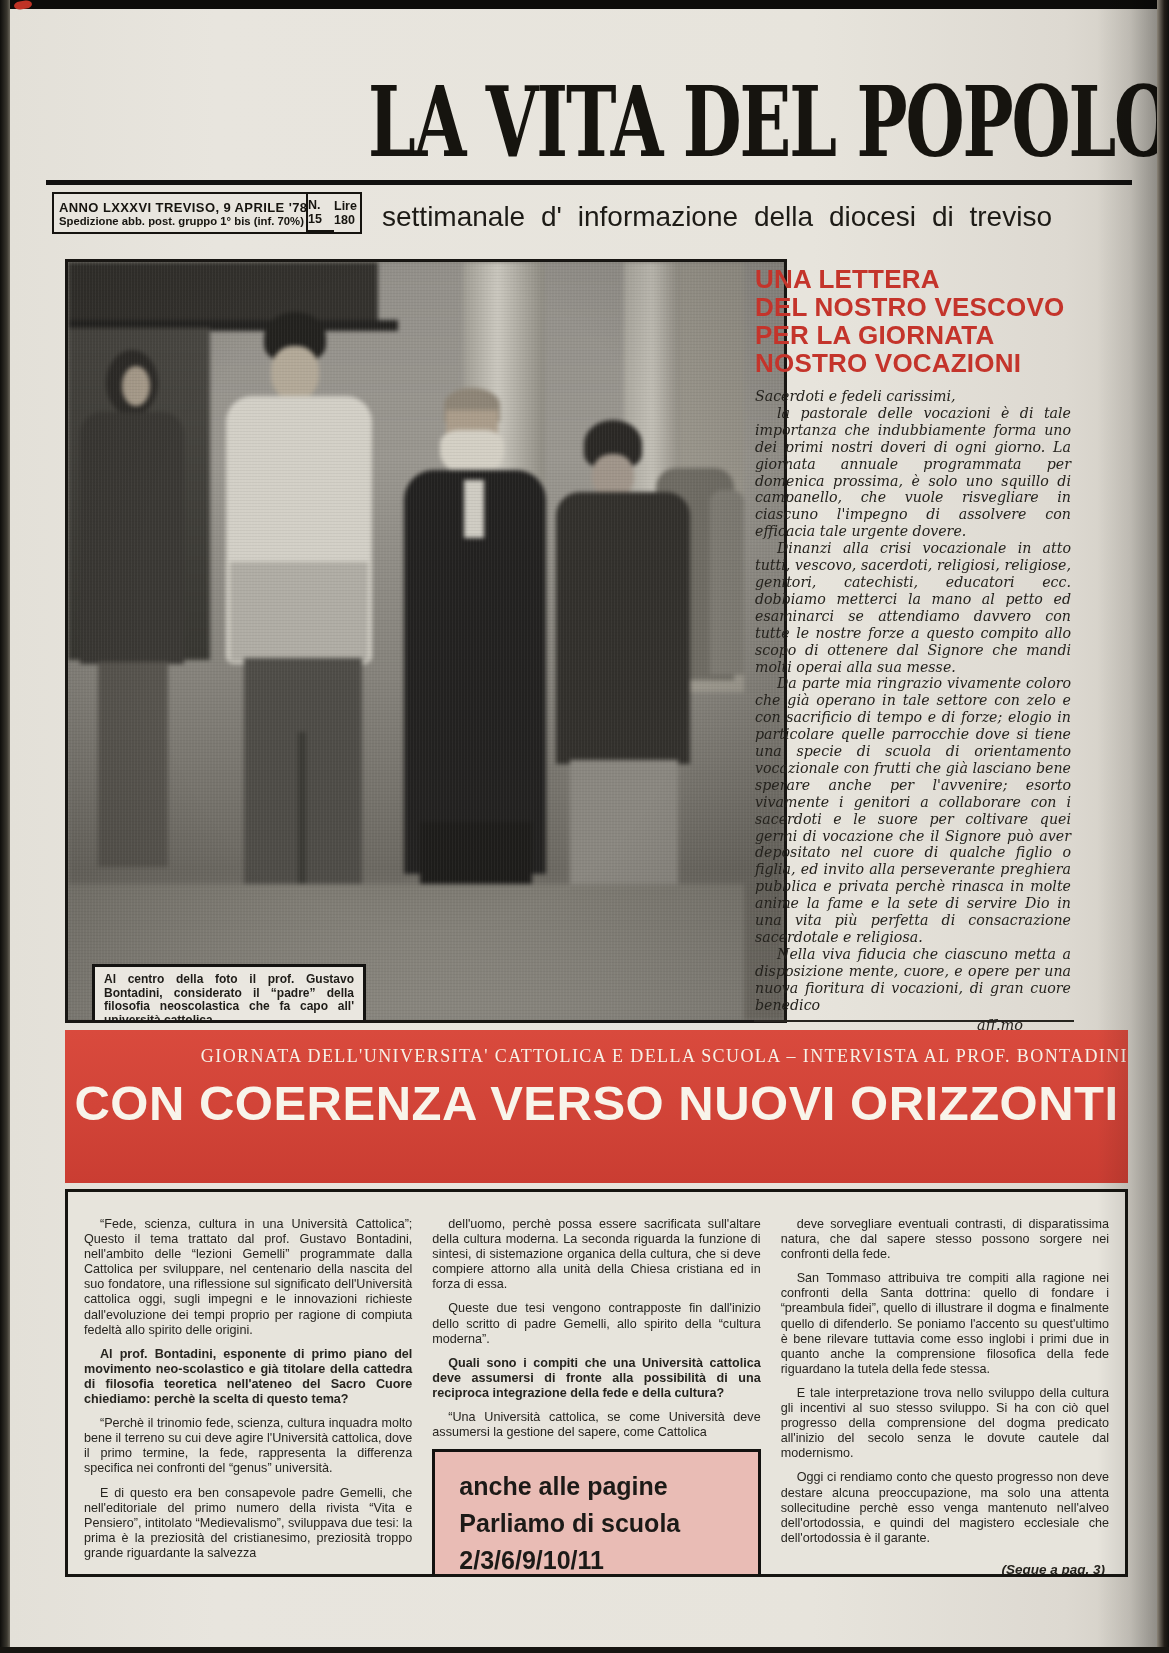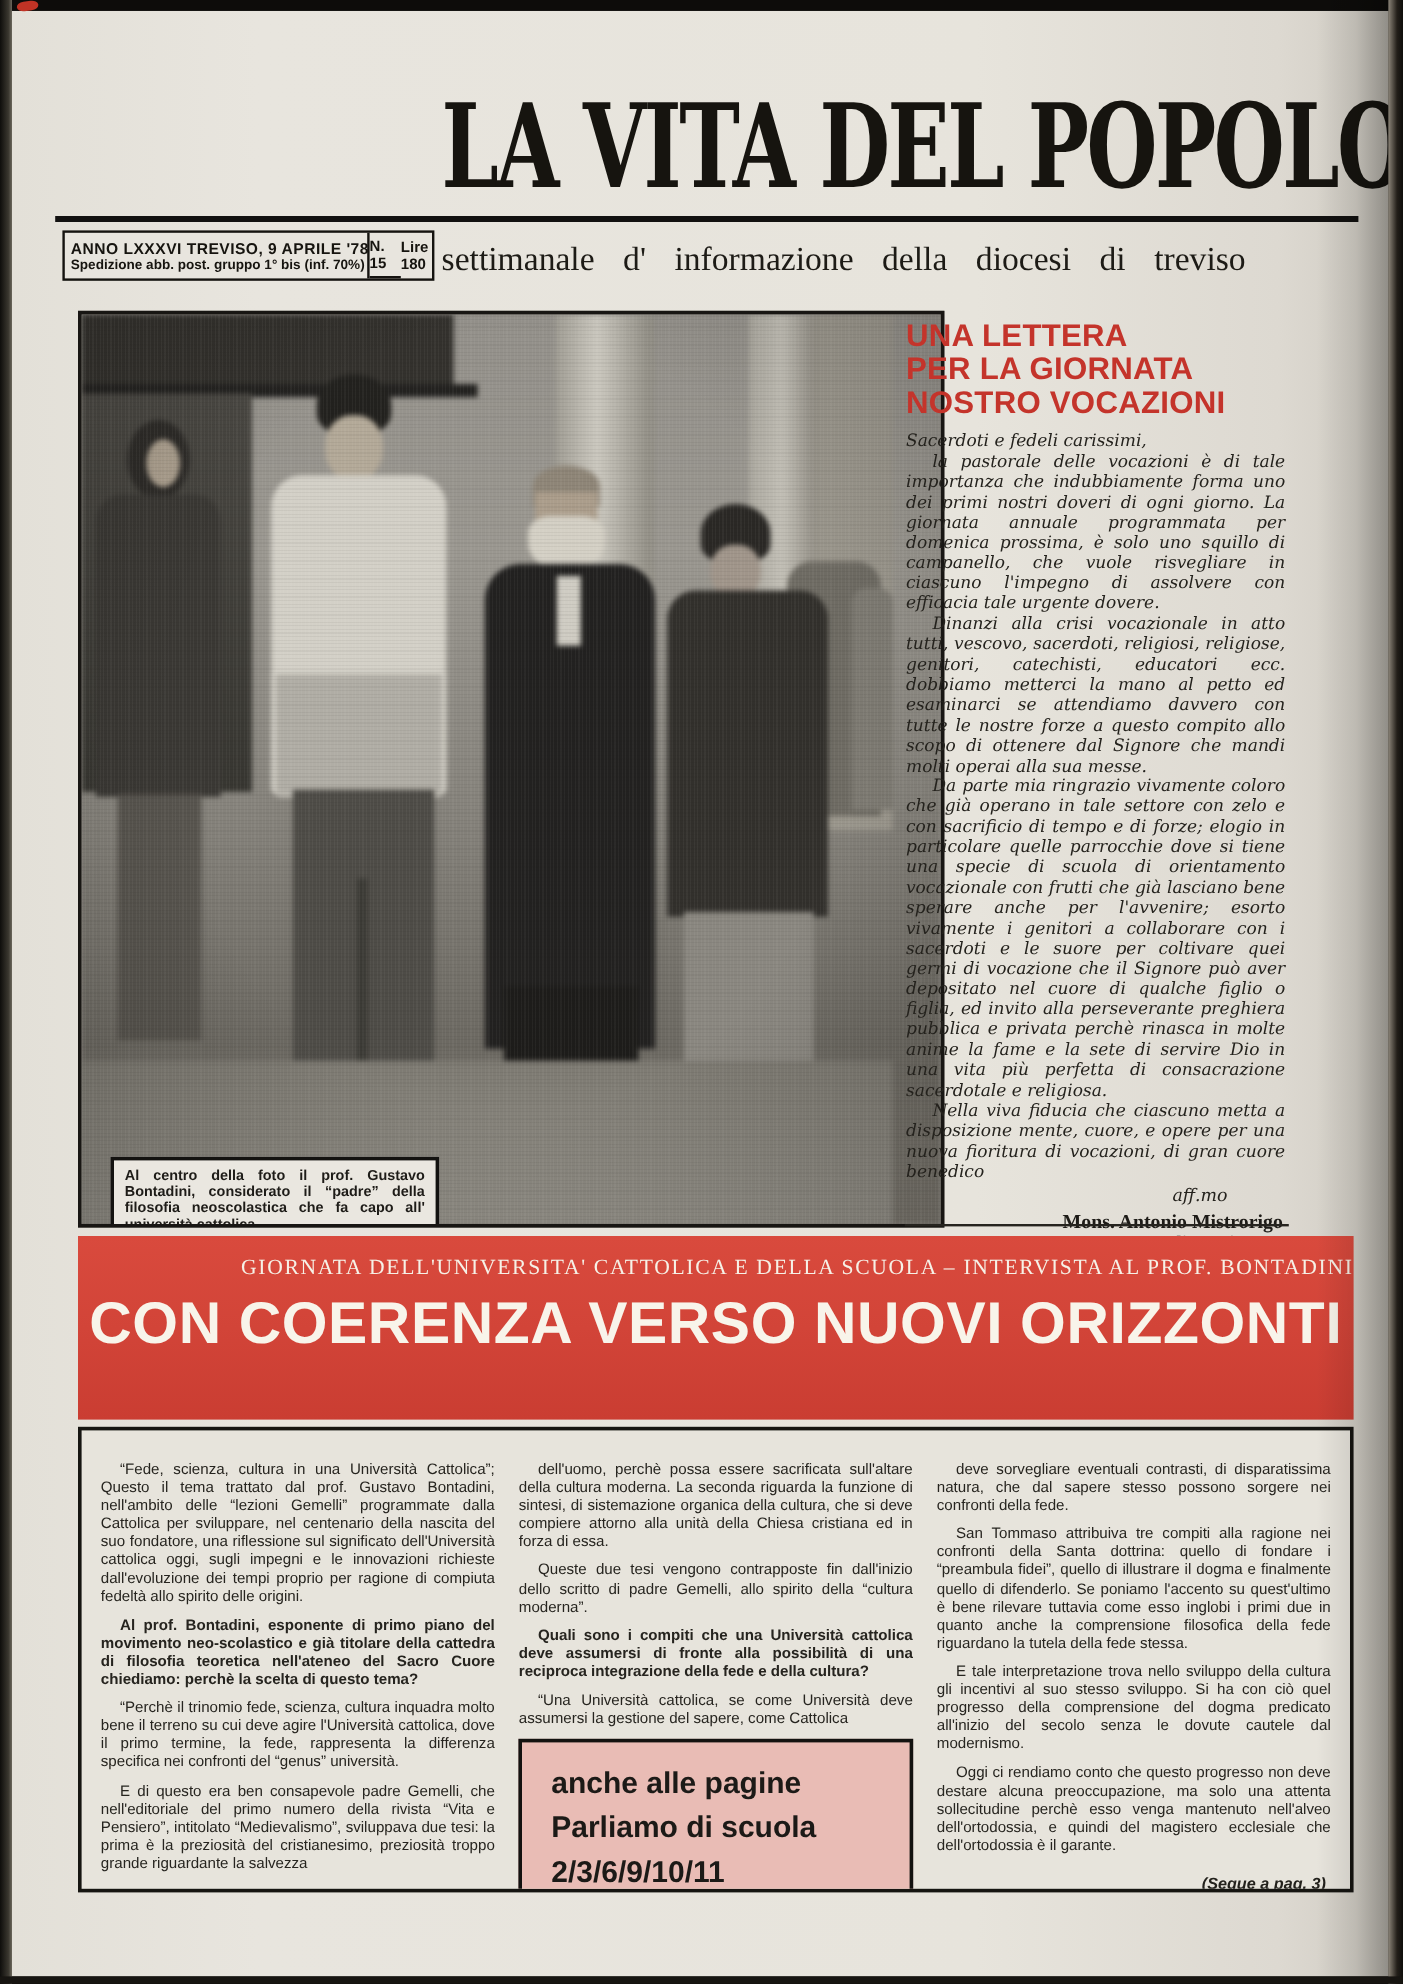--- a/index.html
+++ b/index.html
@@ -17,22 +17,22 @@
   .curl{position:absolute;right:12px;top:0;width:60px;height:1653px;
         background:linear-gradient(90deg,rgba(0,0,0,0) 0%,rgba(0,0,0,0.10) 55%,rgba(0,0,0,0.30) 100%);}
   .pen-mark{position:absolute;left:14px;top:1px;width:18px;height:8px;background:#c03325;
             border-radius:40%/60%;transform:rotate(-8deg);}
 
   
   .masthead-title{position:absolute;left:358px;top:56px;white-space:nowrap;
       font-family:"DejaVu Serif",serif;font-weight:bold;font-size:97px;letter-spacing:-3px;
       color:#16140f;transform:scaleX(0.70);transform-origin:left top;}
   .masthead-rule{position:absolute;left:36px;top:171px;width:1086px;height:5px;background:#121110;}
-  .masthead-subtitle{position:absolute;left:358px;top:188px;width:670px;
-      font-family:Liberation Serif, serif;font-size:28px;line-height:40px;color:#1d1b16;
+  .masthead-subtitle{position:absolute;left:372px;top:188px;width:670px;
+      font-family:Liberation Sans, sans-serif;font-size:28px;line-height:40px;color:#1d1b16;
       text-align:justify;text-align-last:justify;}
 
   
   .issue-box{position:absolute;left:42px;top:183px;width:310px;height:42px;border:2px solid #15130f;
       display:flex;box-sizing:border-box;background:#e8e5de;}
   .issue-left{width:252px;display:flex;flex-direction:column;justify-content:center;padding-left:5px;box-sizing:border-box;}
   .issue-right{flex:1;border-left:2px solid #15130f;display:flex;flex-direction:row;}
   .issue-l1{font-weight:bold;font-size:13px;letter-spacing:0.4px;color:#16140f;white-space:nowrap;}
   .issue-l2{font-weight:bold;font-size:11.3px;color:#16140f;white-space:nowrap;}
   .issue-r1,.issue-r2{flex:1;display:flex;align-items:center;justify-content:center;
@@ -174,20 +174,21 @@
       <div class="ph-d-pants"></div>
       <div class="ph-pave"></div>
     </div>
     <div class="ph-grain"></div>
     <div class="photo-caption">Al centro della foto il prof. Gustavo Bontadini, considerato il “padre” della filosofia neoscolastica che fa capo all' università cattolica.</div>
   </div>
 
   <div class="letter-col">
     <div class="letter-headline">
       <div>UNA LETTERA</div>
+      <div>DEL NOSTRO VESCOVO</div>
       <div>PER LA GIORNATA</div>
       <div>NOSTRO VOCAZIONI</div>
     </div>
     <div class="letter-body">
       <p class="salut">Sacerdoti e fedeli carissimi,</p>
       <p>la pastorale delle vocazioni è di tale importanza che indubbiamente forma uno dei primi nostri doveri di ogni giorno. La giornata annuale programmata per domenica prossima, è solo uno squillo di campanello, che vuole risvegliare in ciascuno l'impegno di assolvere con efficacia tale urgente dovere.</p>
       <p>Dinanzi alla crisi vocazionale in atto tutti, vescovo, sacerdoti, religiosi, religiose, genitori, catechisti, educatori ecc. dobbiamo metterci la mano al petto ed esaminarci se attendiamo davvero con tutte le nostre forze a questo compito allo scopo di ottenere dal Signore che mandi molti operai alla sua messe.</p>
       <p>Da parte mia ringrazio vivamente coloro che già operano in tale settore con zelo e con sacrificio di tempo e di forze; elogio in particolare quelle parrocchie dove si tiene una specie di scuola di orientamento vocazionale con frutti che già lasciano bene sperare anche per l'avvenire; esorto vivamente i genitori a collaborare con i sacerdoti e le suore per coltivare quei germi di vocazione che il Signore può aver depositato nel cuore di qualche figlio o figlia, ed invito alla perseverante preghiera pubblica e privata perchè rinasca in molte anime la fame e la sete di servire Dio in una vita più perfetta di consacrazione sacerdotale e religiosa.</p>
       <p>Nella viva fiducia che ciascuno metta a disposizione mente, cuore, e opere per una nuova fioritura di vocazioni, di gran cuore benedico</p>
     </div>

